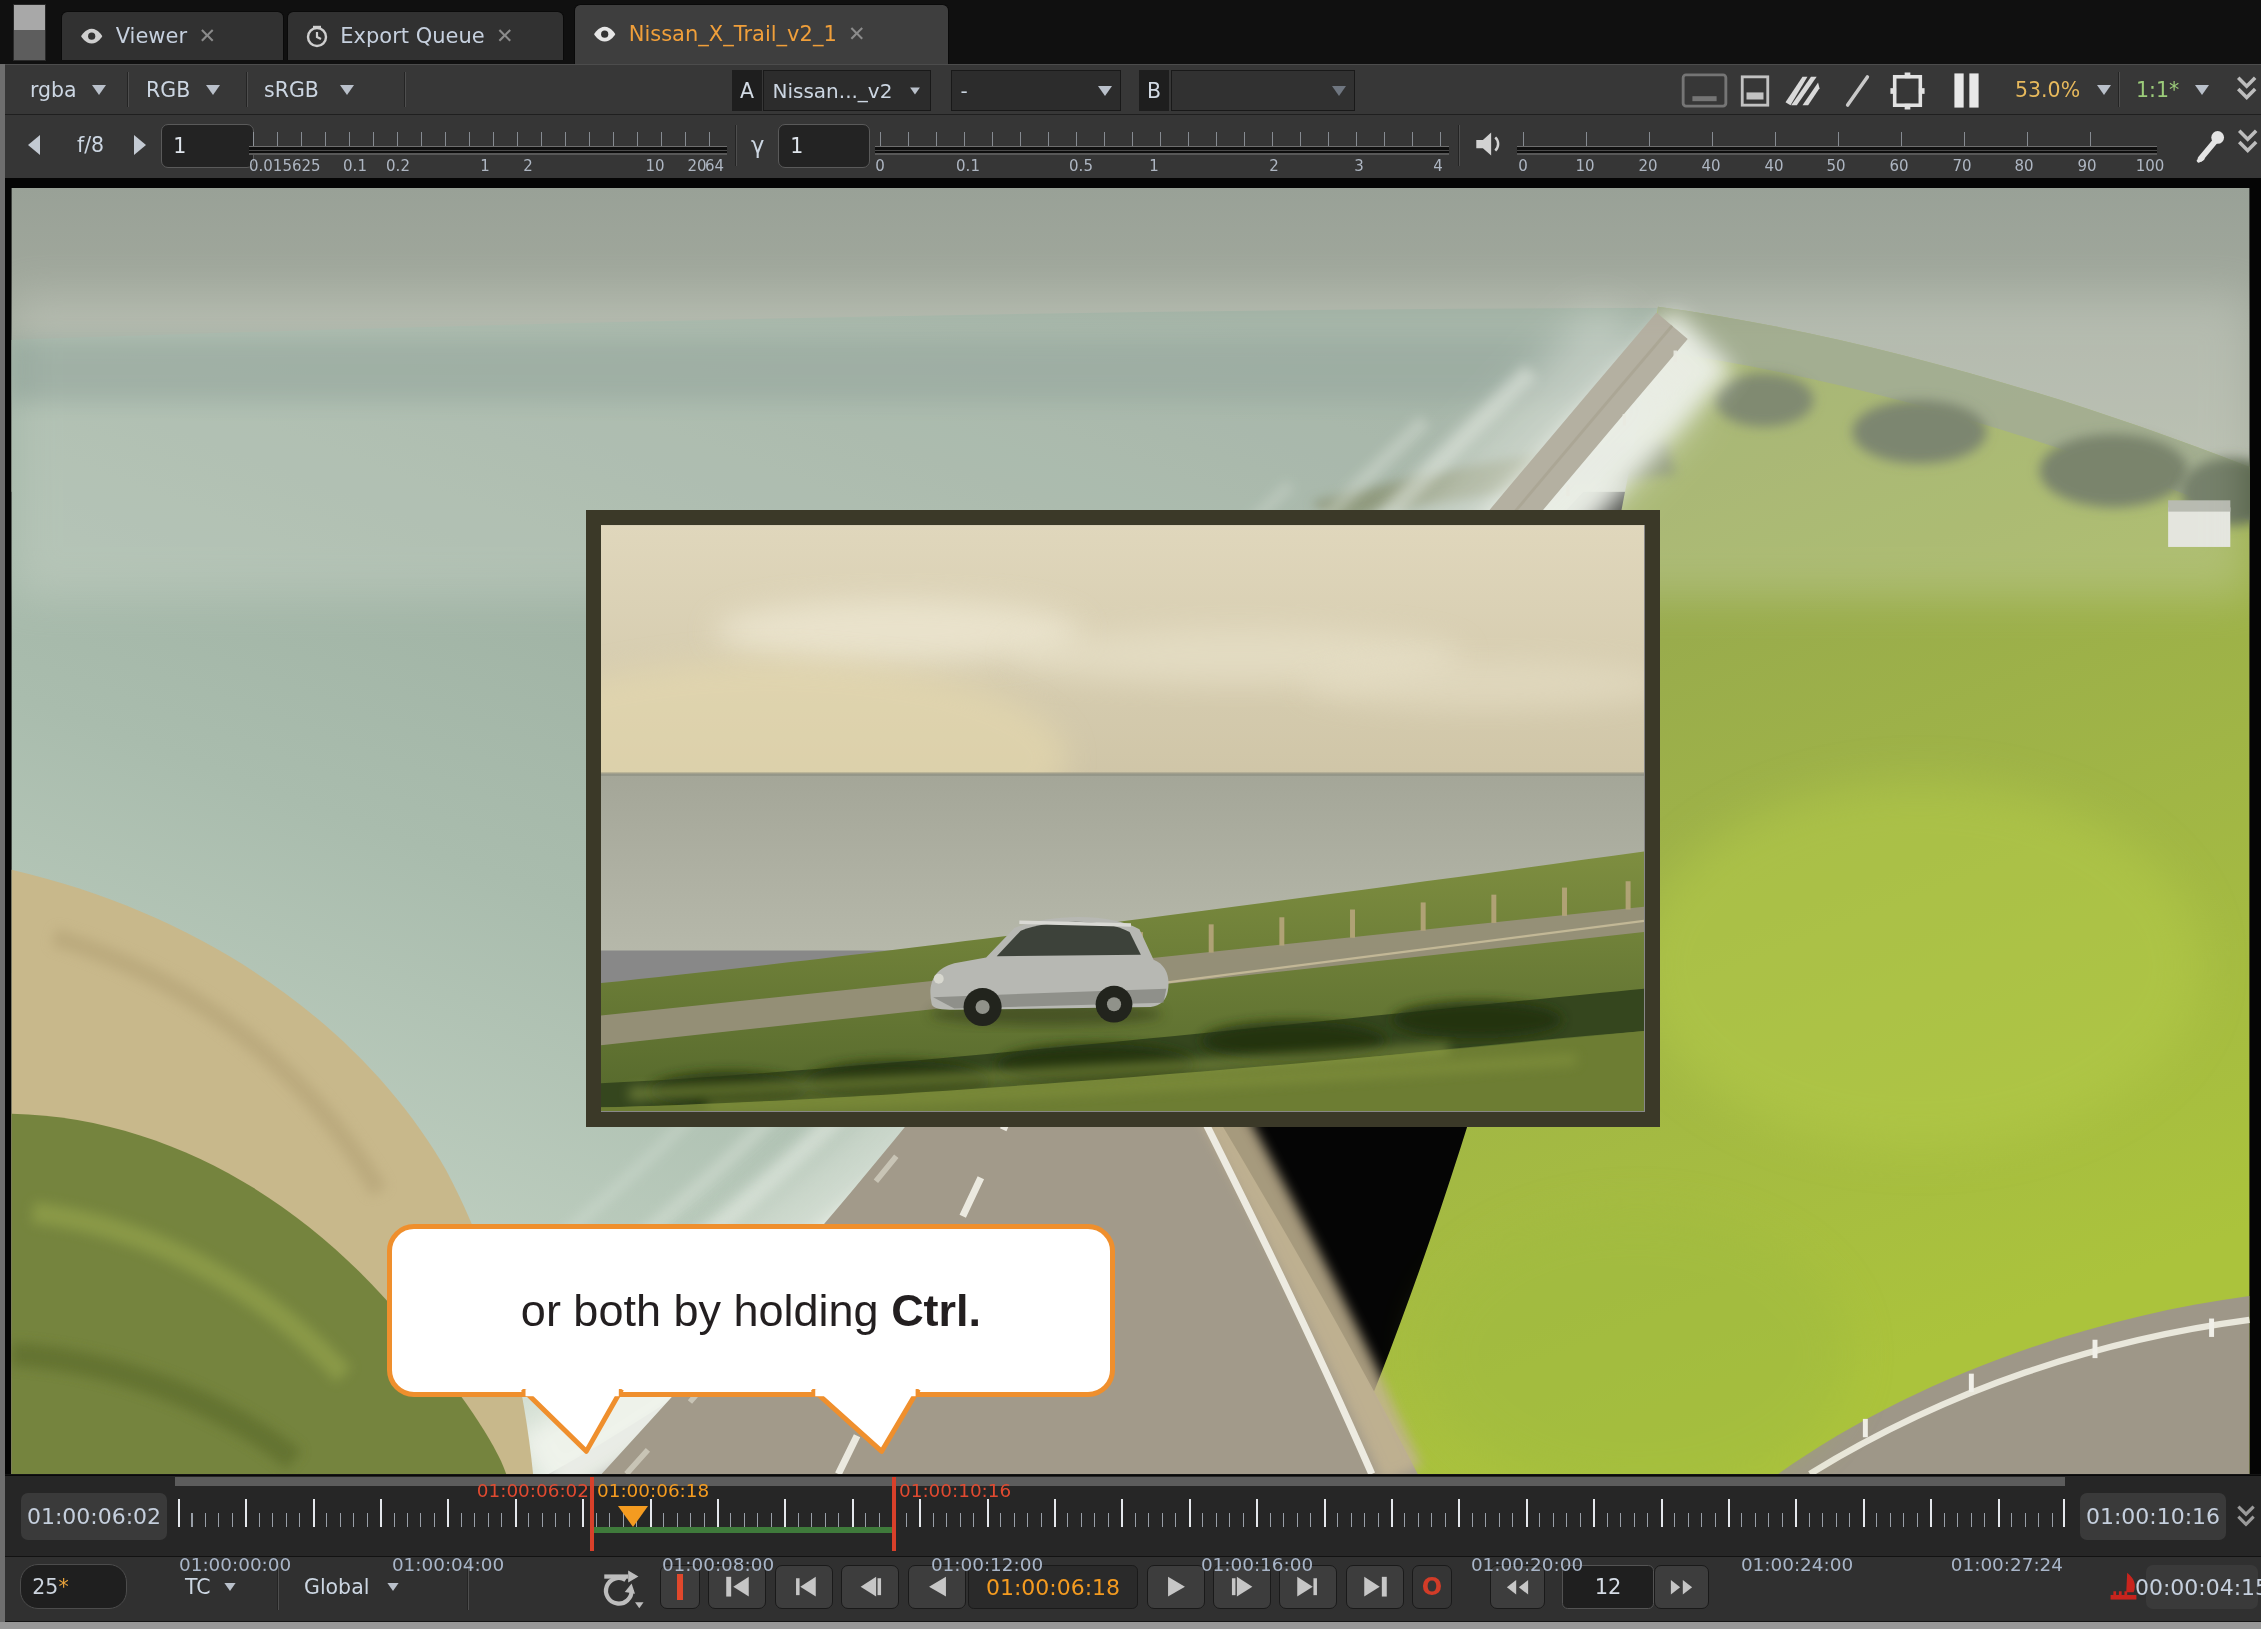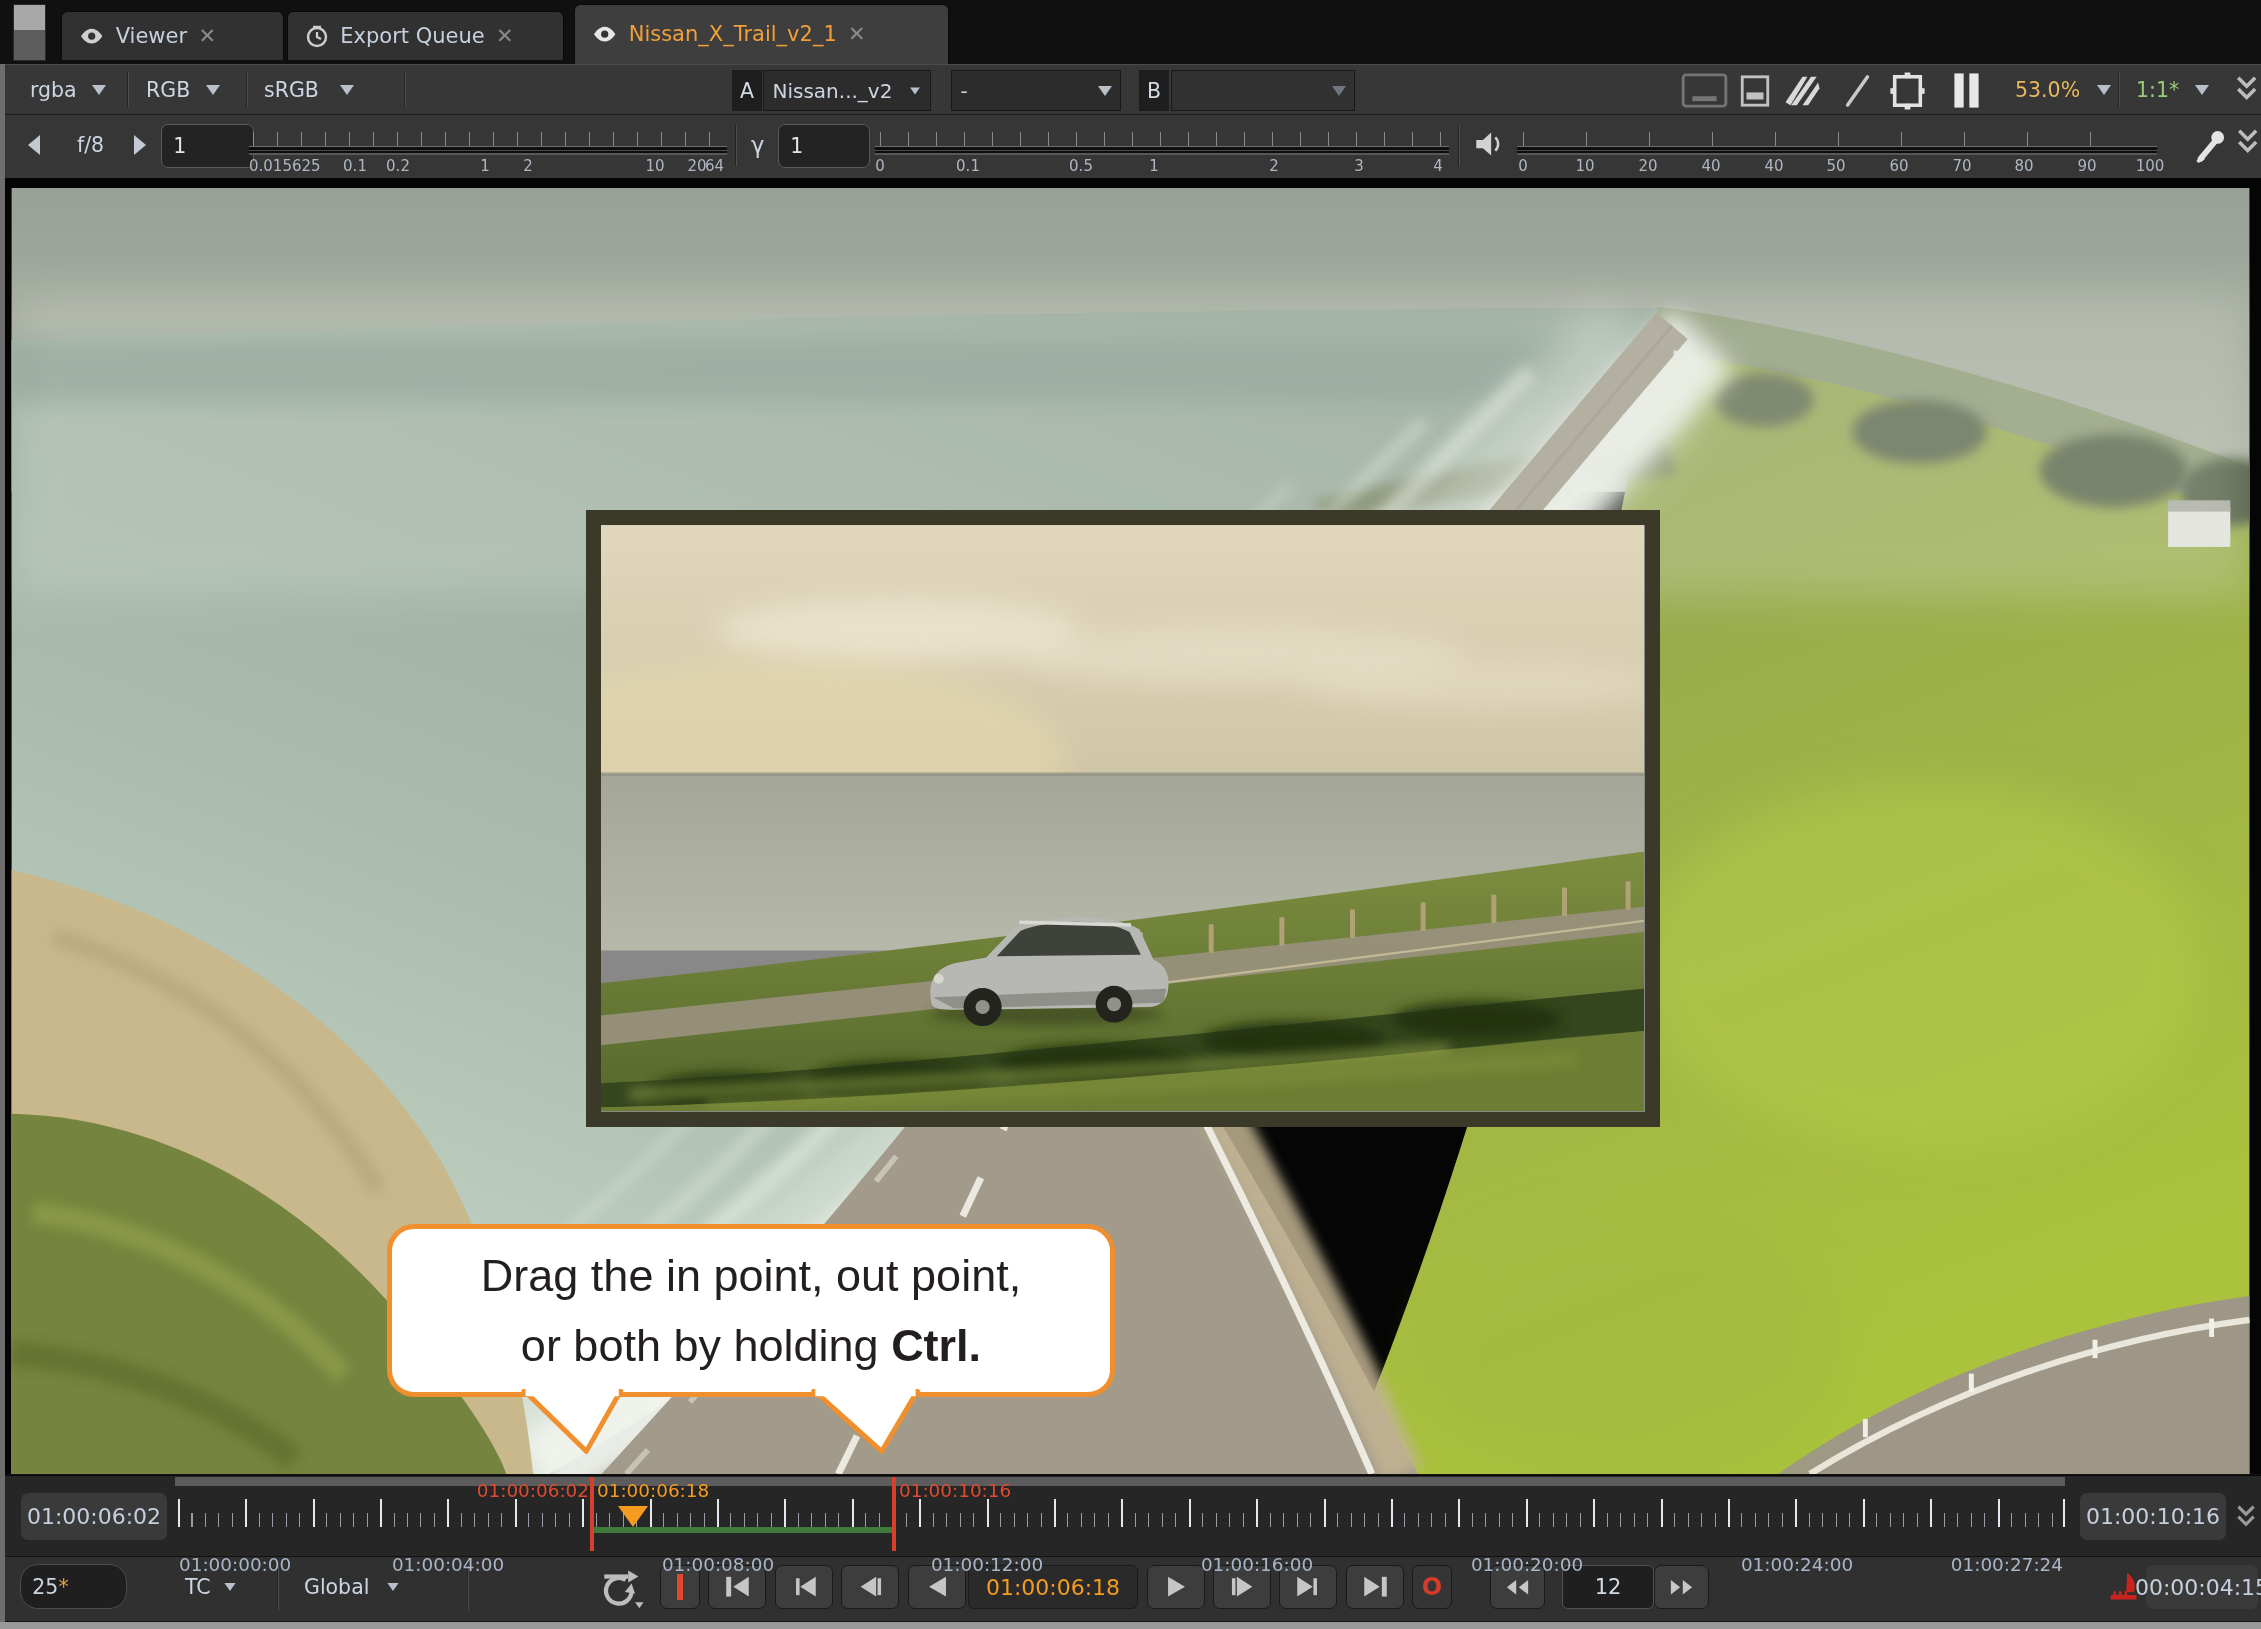--- a/index.html
+++ b/index.html
@@ -386,21 +386,20 @@
             <ellipse cx="1240" cy="700" rx="120" ry="26"></ellipse>
         </g>
         <path d="M0,824 C300,816 700,792 1476,716 L1476,829 L0,829 Z" fill="#6d7d33"></path>
         <path d="M40,805 C400,790 800,770 1200,742" stroke="#93a349" stroke-width="16" fill="none" opacity="0.6" filter="url(#ib8)"></path>
         <path d="M150,822 C500,810 900,788 1380,756" stroke="#88983f" stroke-width="14" fill="none" opacity="0.6" filter="url(#ib8)"></path>
       </svg>
     </div>
   </div>
 
   <div class="abs callout">
-    <div>Drag the in point, out point,</div>
     <div><span>or both by holding </span><b>Ctrl.</b></div>
   </div>
   <svg class="abs tails" width="718" height="71" viewBox="0 0 1016 100">
     <path d="M192 0 L282 88 L332 0" fill="#ffffff" stroke="#ef8f2d" stroke-width="7" stroke-linejoin="round"></path>
     <path d="M602 0 L700 88 L752 0" fill="#ffffff" stroke="#ef8f2d" stroke-width="7" stroke-linejoin="round"></path>
     <rect x="196" y="0" width="132" height="10" fill="#ffffff"></rect>
     <rect x="606" y="0" width="142" height="10" fill="#ffffff"></rect>
   </svg>
 
   <div class="abs tlrow">

